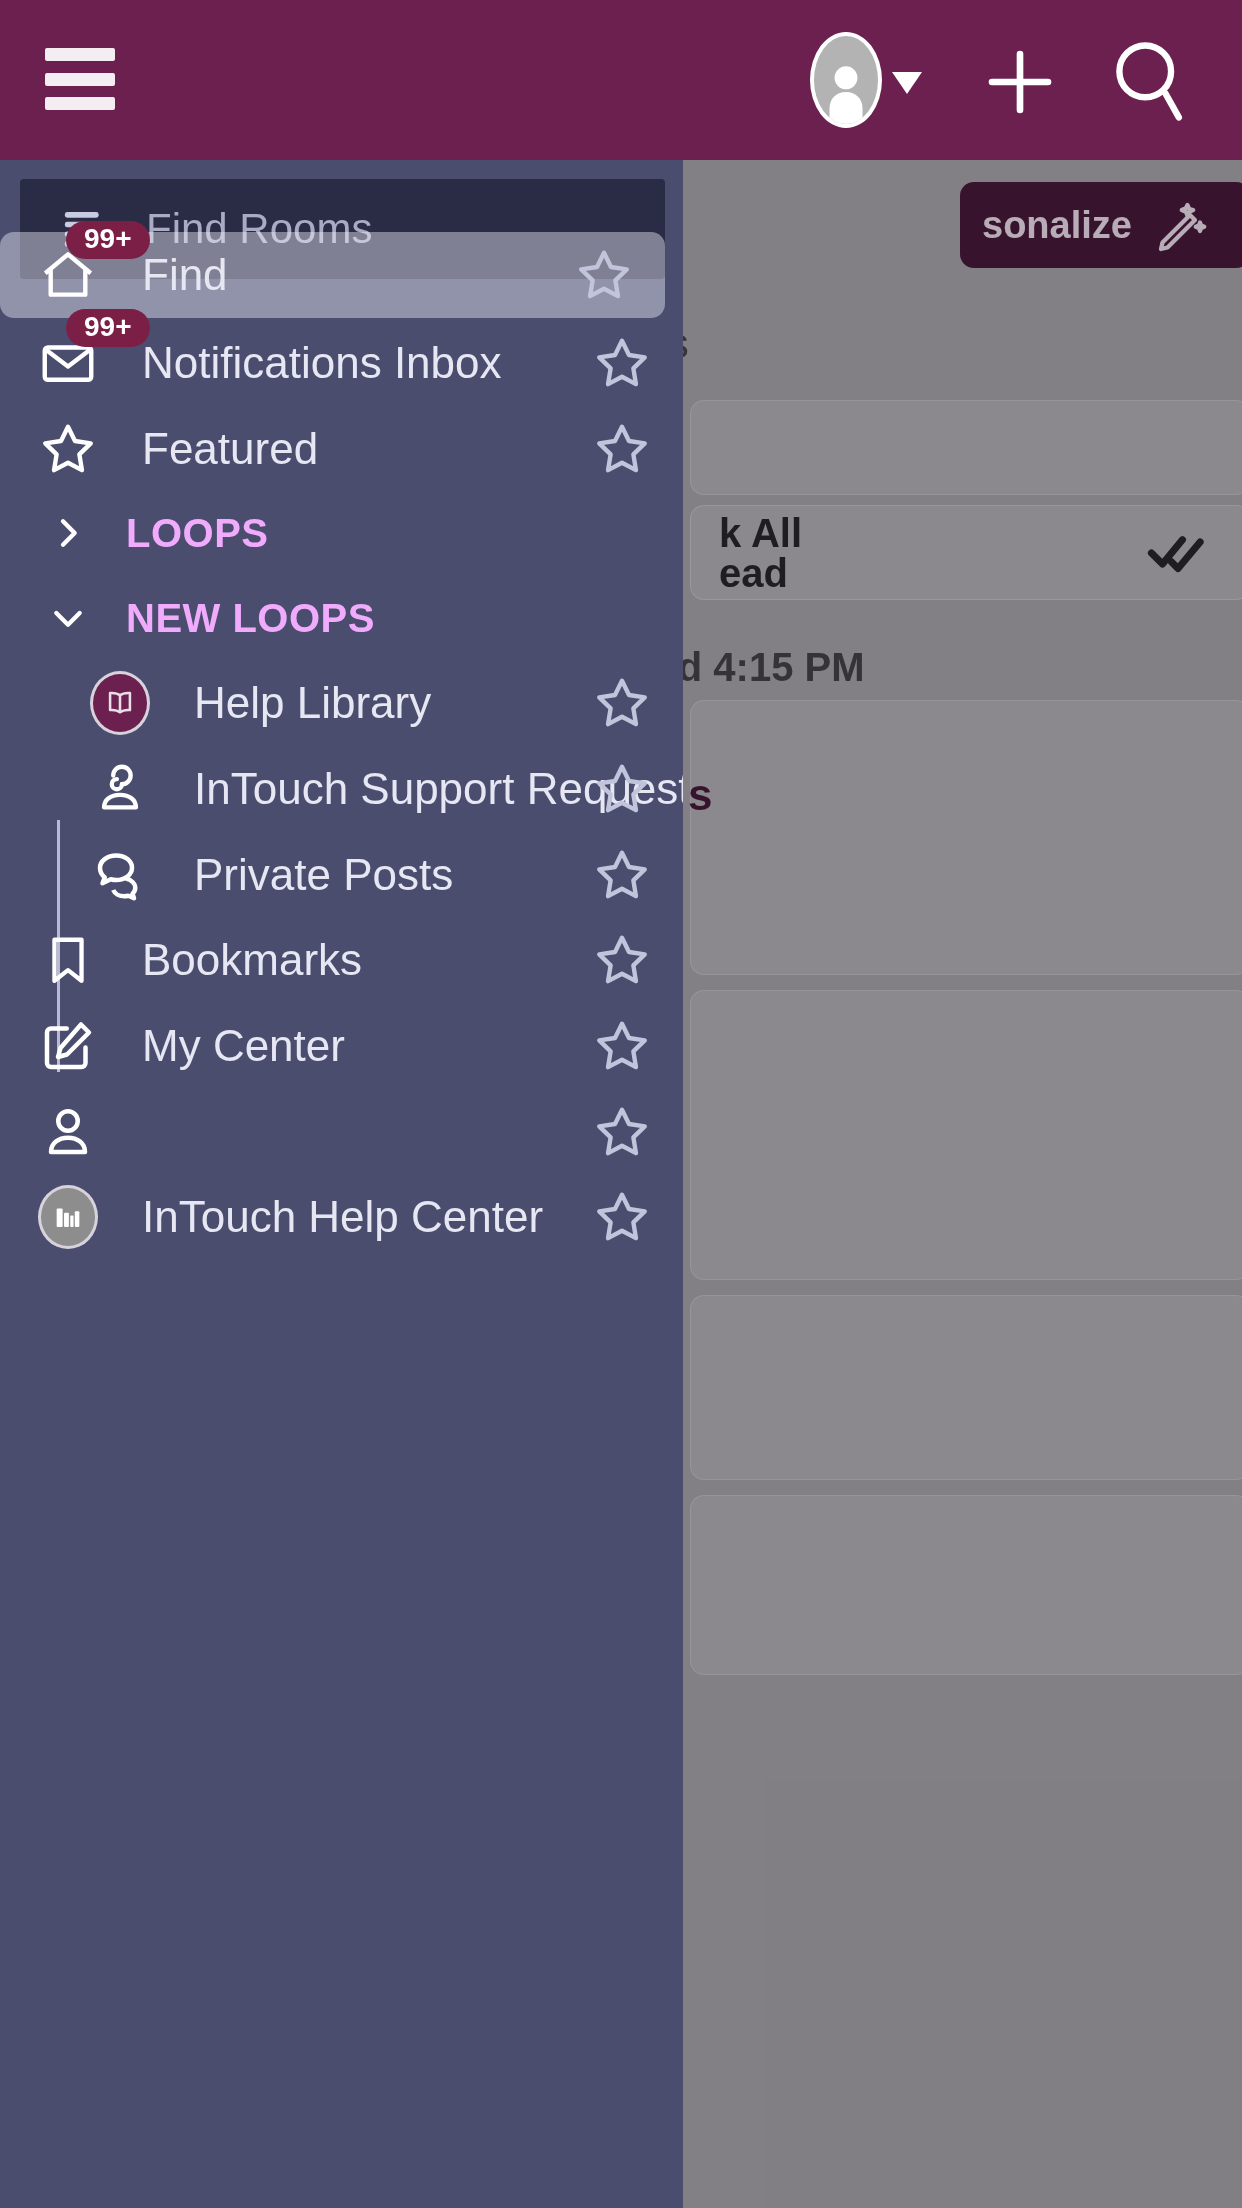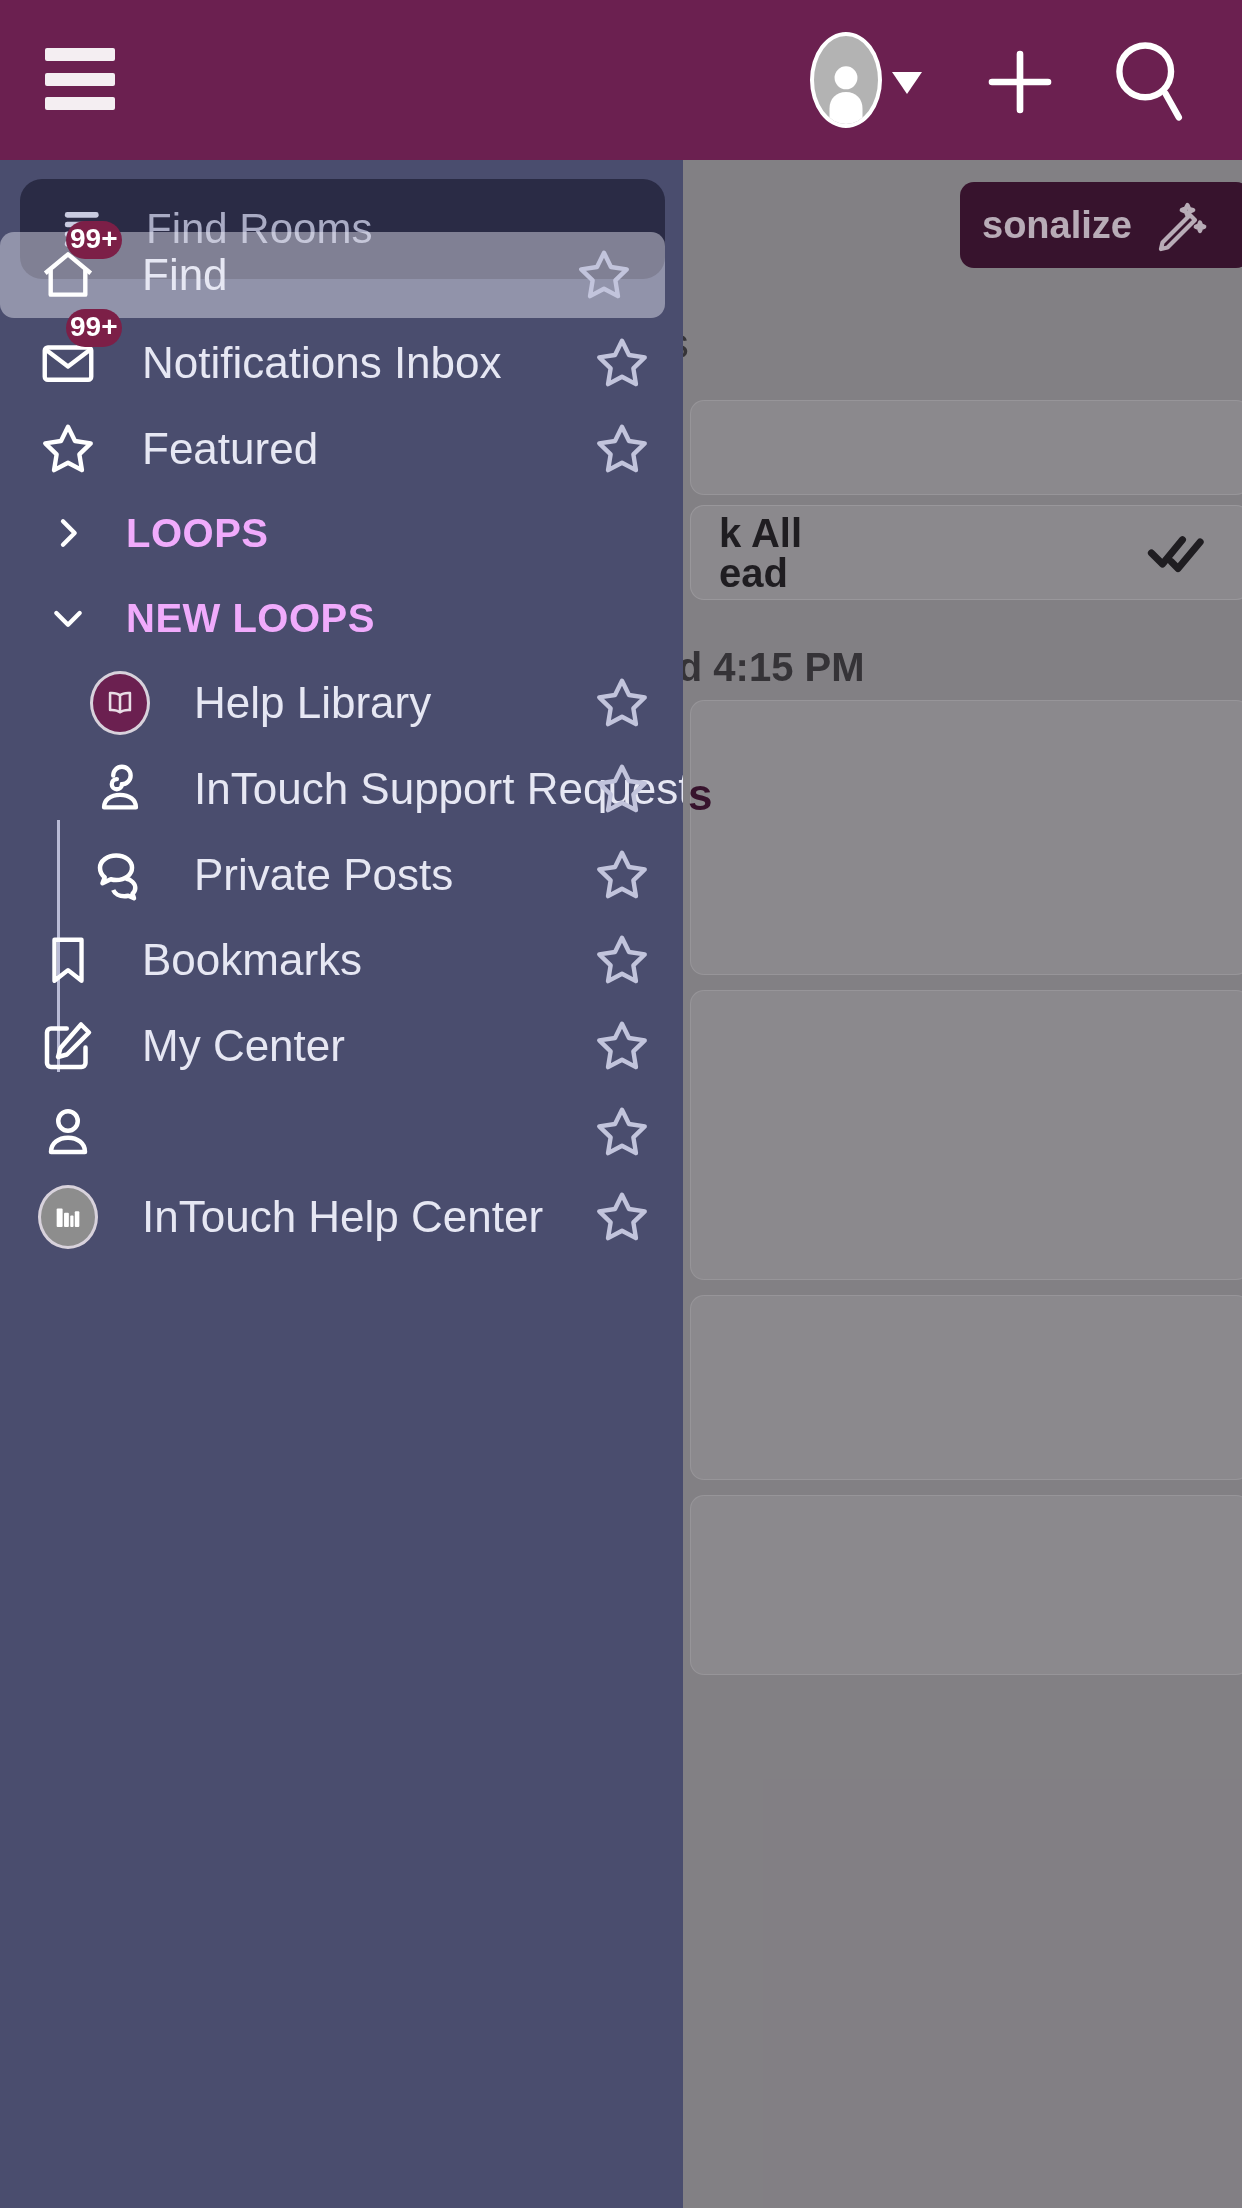--- a/index.html
+++ b/index.html
@@ -97,21 +97,21 @@
 
   
   #drawer{
     position:absolute; left:0; top:160px; width:683px; height:2048px;
     background:#4a4d6e;
     z-index:50;
     overflow:hidden;
   }
   #findrooms{
     position:absolute; left:20px; top:19px; width:645px; height:100px;
-    background:#2a2b45; border-radius:22px;
+    background:#2a2b45; border-radius:4px;
     display:flex; align-items:center; gap:28px; padding-left:40px;
     cursor:text;
   }
   #findrooms .fr-icon{ width:58px; height:58px; position:relative; flex:none;}
   #fr-placeholder{ font-size:42px; color:#a9abc4; }
 
   .nav-item{
     position:absolute; left:0; width:683px; height:86px;
     display:flex; align-items:center; cursor:pointer;
   }
@@ -126,21 +126,21 @@
   .nav-label{
     font-size:44px; color:#e6e7f3; margin-left:42px; white-space:nowrap;
   }
   .nav-label.section{
     font-size:40px; font-weight:bold; color:#f0abfc; letter-spacing:0.5px;
   }
   .badge{
     position:absolute; left:30px; top:-22px;
     background:#7c1f47; color:#fff;
     font-size:28px; font-weight:bold;
-    padding:4px 4px 6px; border-radius:40px;
+    padding:4px 18px 6px; border-radius:40px;
     line-height:1; white-space:nowrap;
   }
   .fav-star{
     position:absolute; right:30px; top:50%; transform:translateY(-50%);
     width:62px; height:62px; cursor:pointer;
   }
   .chev{ margin-left:48px; width:40px; height:40px; flex:none; }
 
   
   .child-rail{

